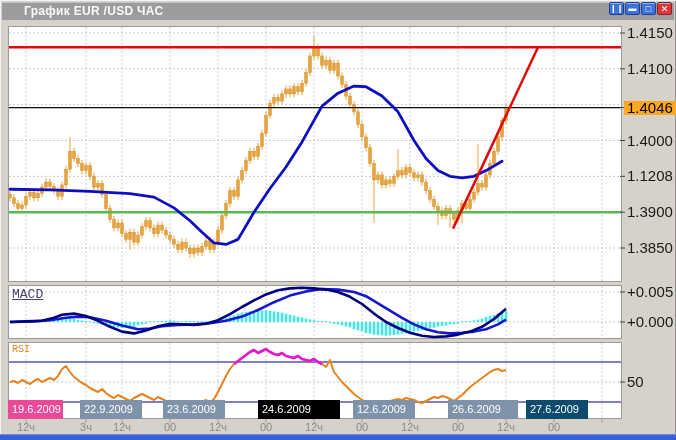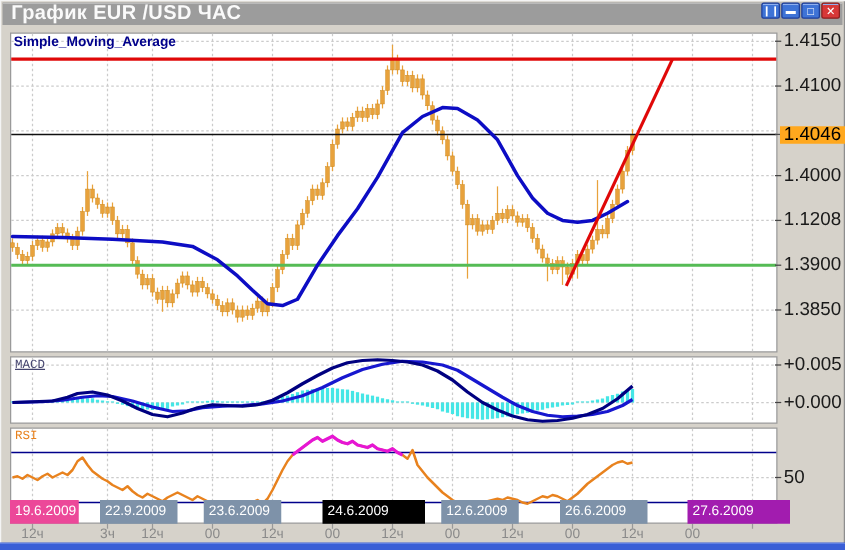--- a/index.html
+++ b/index.html
@@ -7,31 +7,31 @@
     position:relative; width:676px; height:440px;
     background:#D6D2CA; overflow:hidden;
     font-family:"Liberation Sans", sans-serif;
     box-shadow:inset 1px 1px 0 #F4F4F4, inset -1px 0 0 #8E8E8E;
   }
   #titlebar{
     position:absolute; left:2px; top:2px; width:672px; height:18px;
     background:#9C9C9C; display:flex; align-items:center;
     box-shadow:inset 0 1px 0 #C4C4C4;
   }
-  #title{ color:#FAFAFA; font-size:16px; font-weight:bold; padding-left:7px; letter-spacing:0.3px;}
+  #title{ color:#FAFAFA; font-size:12px; font-weight:bold; padding-left:22px; letter-spacing:0.3px;}
   #winbuttons{ position:absolute; right:4px; top:2px; display:flex; gap:1px;}
   .wbtn{
     width:15px; height:13px; border-radius:2px; background:#3E73D6;
     border:1px solid #1F3F99; color:#fff; font-size:8px; line-height:12px;
     text-align:center; box-sizing:border-box; box-shadow:inset 0 1px 0 #8FB0EE;
     cursor:default; overflow:hidden;
   }
   .panel-label{ position:absolute; font-size:11px; font-weight:bold; }
   #sma-label{ left:11px; top:28px; color:#00008B; }
-  #macd-label{ left:12px; top:287px; color:#44446E; font-weight:normal; font-family:"Liberation Mono", monospace; font-size:10px;text-decoration:underline;}
+  #macd-label{ left:12px; top:287px; color:#44446E; font-weight:normal; font-family:"Liberation Mono", monospace; font-size:13px;text-decoration:underline;}
   #rsi-label{ left:12px; top:344px; color:#E8821E; font-weight:normal; font-family:"Liberation Mono", monospace; font-size:10px;}
   .axis-label{
     position:absolute; left:627px; font-size:15px; color:#1A1A1A; height:14px; line-height:14px;
   }
   .axis-label.hl{ left:624px; background:#FFA81E; padding:0 3px; color:#000; }
   .date-box{
     position:absolute; top:400px; height:19px; background:#7E92A9; color:#FFFFFF;
     font-size:11px; line-height:19px; padding-left:4px; box-sizing:border-box;
   }
   .time-label{
@@ -515,21 +515,20 @@
       <line x1="620" y1="107.53333333333302" x2="625" y2="107.53333333333302" stroke="#444" stroke-width="1"></line>
       <line x1="620" y1="140.5000000000008" x2="625" y2="140.5000000000008" stroke="#444" stroke-width="1"></line>
       <line x1="620" y1="176.33333333333334" x2="625" y2="176.33333333333334" stroke="#444" stroke-width="1"></line>
       <line x1="620" y1="212.16666666666745" x2="625" y2="212.16666666666745" stroke="#444" stroke-width="1"></line>
       <line x1="620" y1="248" x2="625" y2="248" stroke="#444" stroke-width="1"></line>
       <line x1="620" y1="292" x2="625" y2="292" stroke="#444" stroke-width="1"></line>
       <line x1="620" y1="322" x2="625" y2="322" stroke="#444" stroke-width="1"></line>
       <line x1="620" y1="382" x2="625" y2="382" stroke="#444" stroke-width="1"></line>
     </svg>
 
-  <div class="panel-label" id="sma-label">Simple_Moving_Average</div>
   <div class="panel-label" id="macd-label">MACD</div>
   <div class="panel-label" id="rsi-label">RSI</div>
 
   <div id="price-axis">
       <div class="axis-label" style="top: 26px;">1.4150</div>
       <div class="axis-label" style="top: 61.8333px;">1.4100</div>
       <div class="axis-label hl" style="top: 100.533px;">1.4046</div>
       <div class="axis-label" style="top: 133.5px;">1.4000</div>
       <div class="axis-label" style="top: 169.333px;">1.1208</div>
       <div class="axis-label" style="top: 205.167px;">1.3900</div>
@@ -540,21 +539,21 @@
       <div class="axis-label" style="top: 315px;">+0.000</div>
       <div class="axis-label" style="top: 375px;">50</div>
     </div>
   <div id="date-axis">
       <div class="date-box" style="left: 8px; width: 55px; background: #ec4899;">19.6.2009</div>
       <div class="date-box" style="left: 80px; width: 62px; background: rgb(126, 146, 169);">22.9.2009</div>
       <div class="date-box" style="left: 163px; width: 62px; background: rgb(126, 146, 169);">23.6.2009</div>
       <div class="date-box" style="left: 258px; width: 82px; background: #000000;">24.6.2009</div>
       <div class="date-box" style="left: 353px; width: 62px; background: rgb(126, 146, 169);">12.6.2009</div>
       <div class="date-box" style="left: 448px; width: 70px; background: rgb(126, 146, 169);">26.6.2009</div>
-      <div class="date-box" style="left: 550px; width: 82px; background: #a21caf;">27.6.2009</div>
+      <div class="date-box" style="left: 526px; width: 62px; background: #0c4a6e;">27.6.2009</div>
       <div class="time-label" style="left: 26px; color: rgb(138, 138, 138);">12ч</div>
       <div class="time-label" style="left: 86px; color: rgb(138, 138, 138);">3ч</div>
       <div class="time-label" style="left: 122px; color: rgb(138, 138, 138);">12ч</div>
       <div class="time-label" style="left: 170px; color: rgb(138, 138, 138);">00</div>
       <div class="time-label" style="left: 218px; color: rgb(138, 138, 138);">12ч</div>
       <div class="time-label" style="left: 266px; color: rgb(138, 138, 138);">00</div>
       <div class="time-label" style="left: 314px; color: rgb(138, 138, 138);">12ч</div>
       <div class="time-label" style="left: 362px; color: rgb(138, 138, 138);">00</div>
       <div class="time-label" style="left: 410px; color: rgb(138, 138, 138);">12ч</div>
       <div class="time-label" style="left: 458px; color: rgb(138, 138, 138);">00</div>

